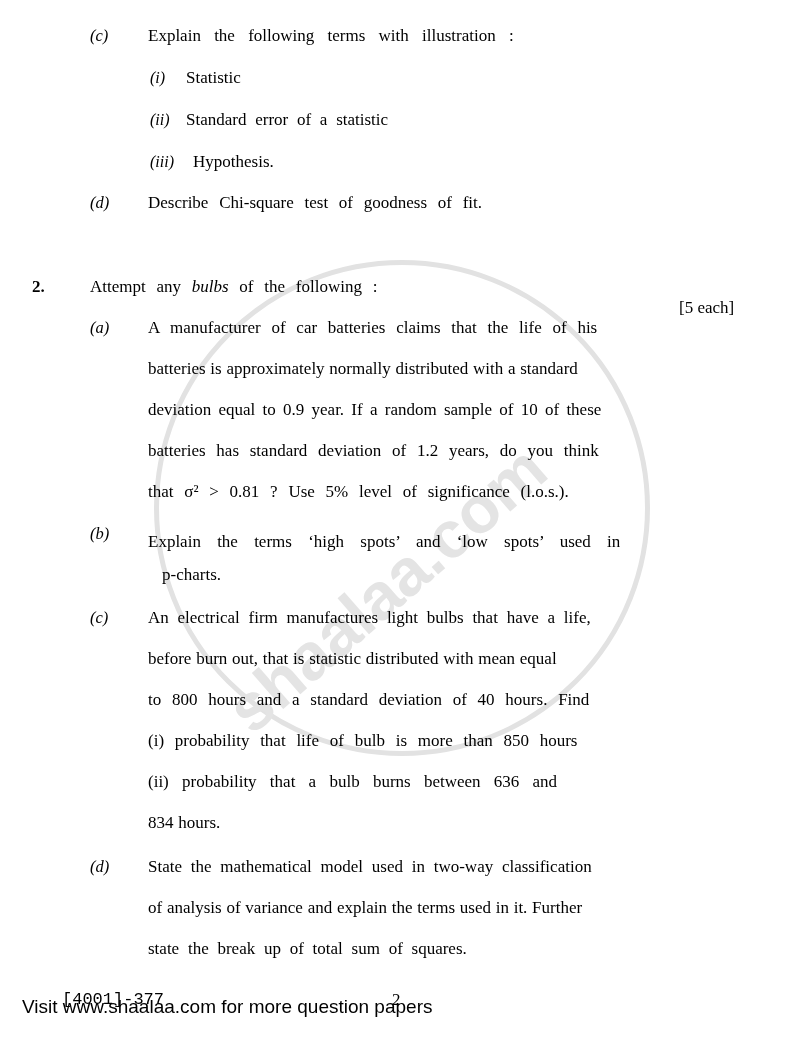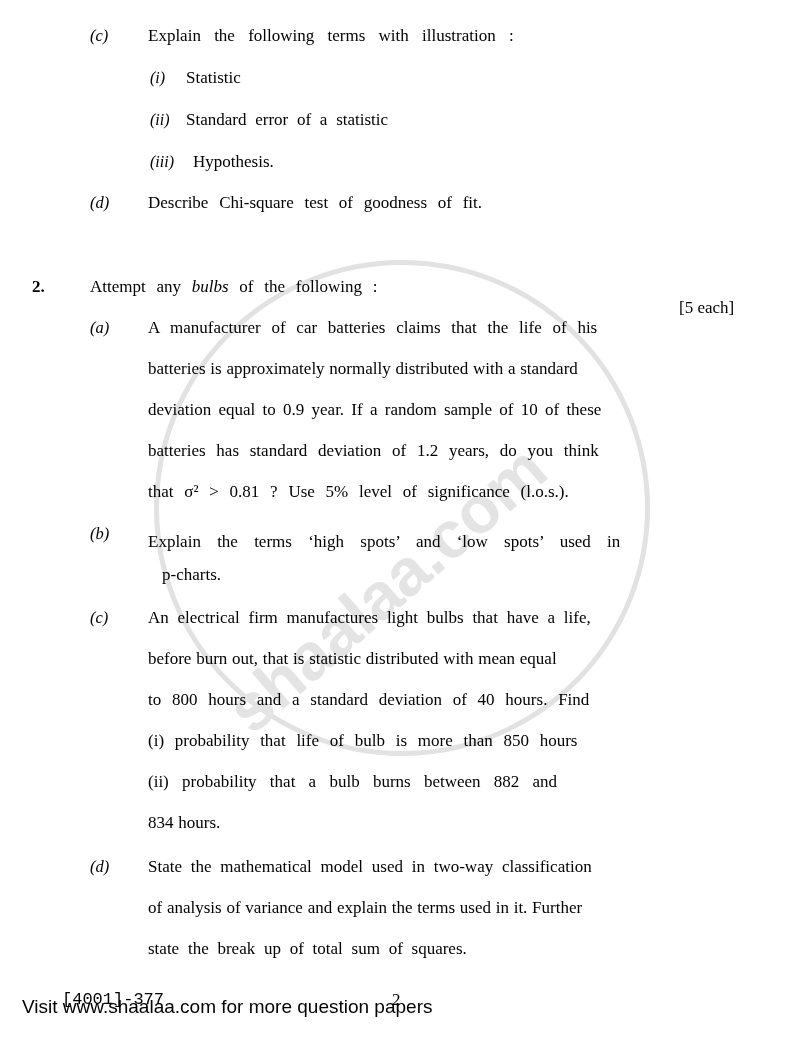--- a/index.html
+++ b/index.html
@@ -170,21 +170,21 @@
 
     <span class="label" style="left:90px; top:524px;">(b)</span>
     <span class="line j5" style="left:148px; top:523px;margin-top:8px;">Explain  the  terms  ‘high  spots’  and  ‘low  spots’  used  in</span>
     <span class="line j0" style="left:162px; top:564px;">p-charts.</span>
 
     <span class="label" style="left:90px; top:608px;">(c)</span>
     <span class="line j2" style="left:148px; top:607px;">An  electrical  firm  manufactures  light  bulbs  that  have  a  life,</span>
     <span class="line j0" style="left:148px; top:648px;">before burn out, that is statistic distributed with mean equal</span>
     <span class="line j3" style="left:148px; top:689px;">to  800  hours  and  a  standard  deviation  of  40  hours.  Find</span>
     <span class="line j3" style="left:148px; top:730px;">(i)  probability  that  life  of  bulb  is  more  than  850  hours</span>
-    <span class="line j4" style="left:148px; top:771px;">(ii)  probability  that  a  bulb  burns  between  882  and</span>
+    <span class="line j4" style="left:148px; top:771px;">(ii)  probability  that  a  bulb  burns  between  636  and</span>
     <span class="line j0" style="left:148px; top:812px;">834  hours.</span>
 
     <span class="label" style="left:90px; top:857px;">(d)</span>
     <span class="line j2" style="left:148px; top:856px;">State  the  mathematical  model  used  in  two-way  classification</span>
     <span class="line j0" style="left:148px; top:897px;">of analysis of variance and explain the terms used in it. Further</span>
     <span class="line j2" style="left:148px; top:938px;">state  the  break  up  of  total  sum  of  squares.</span>
 
   </div>
 
   <span class="footer-code">[4001]-377</span>

